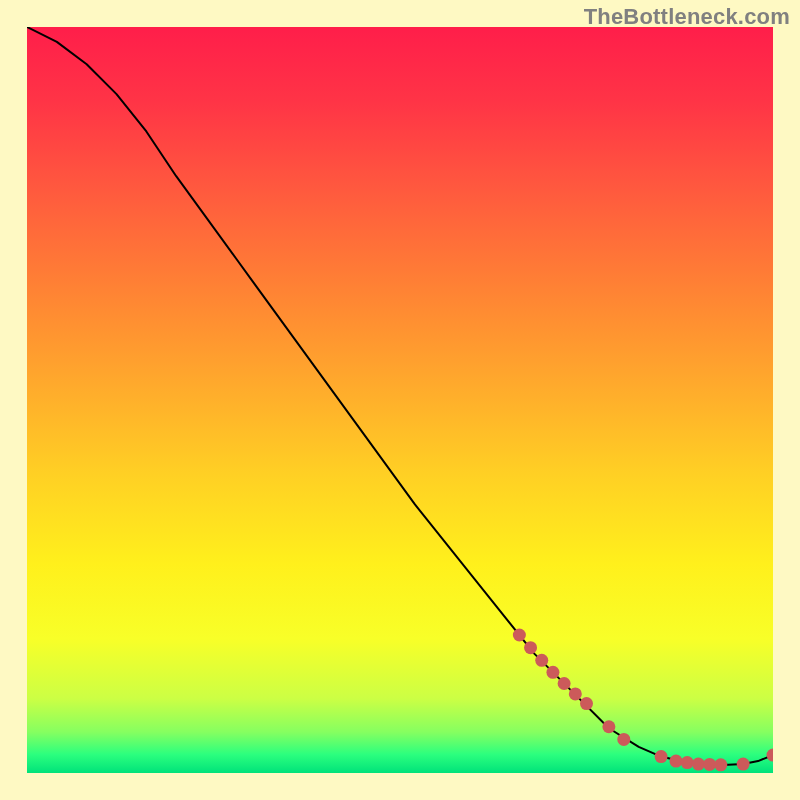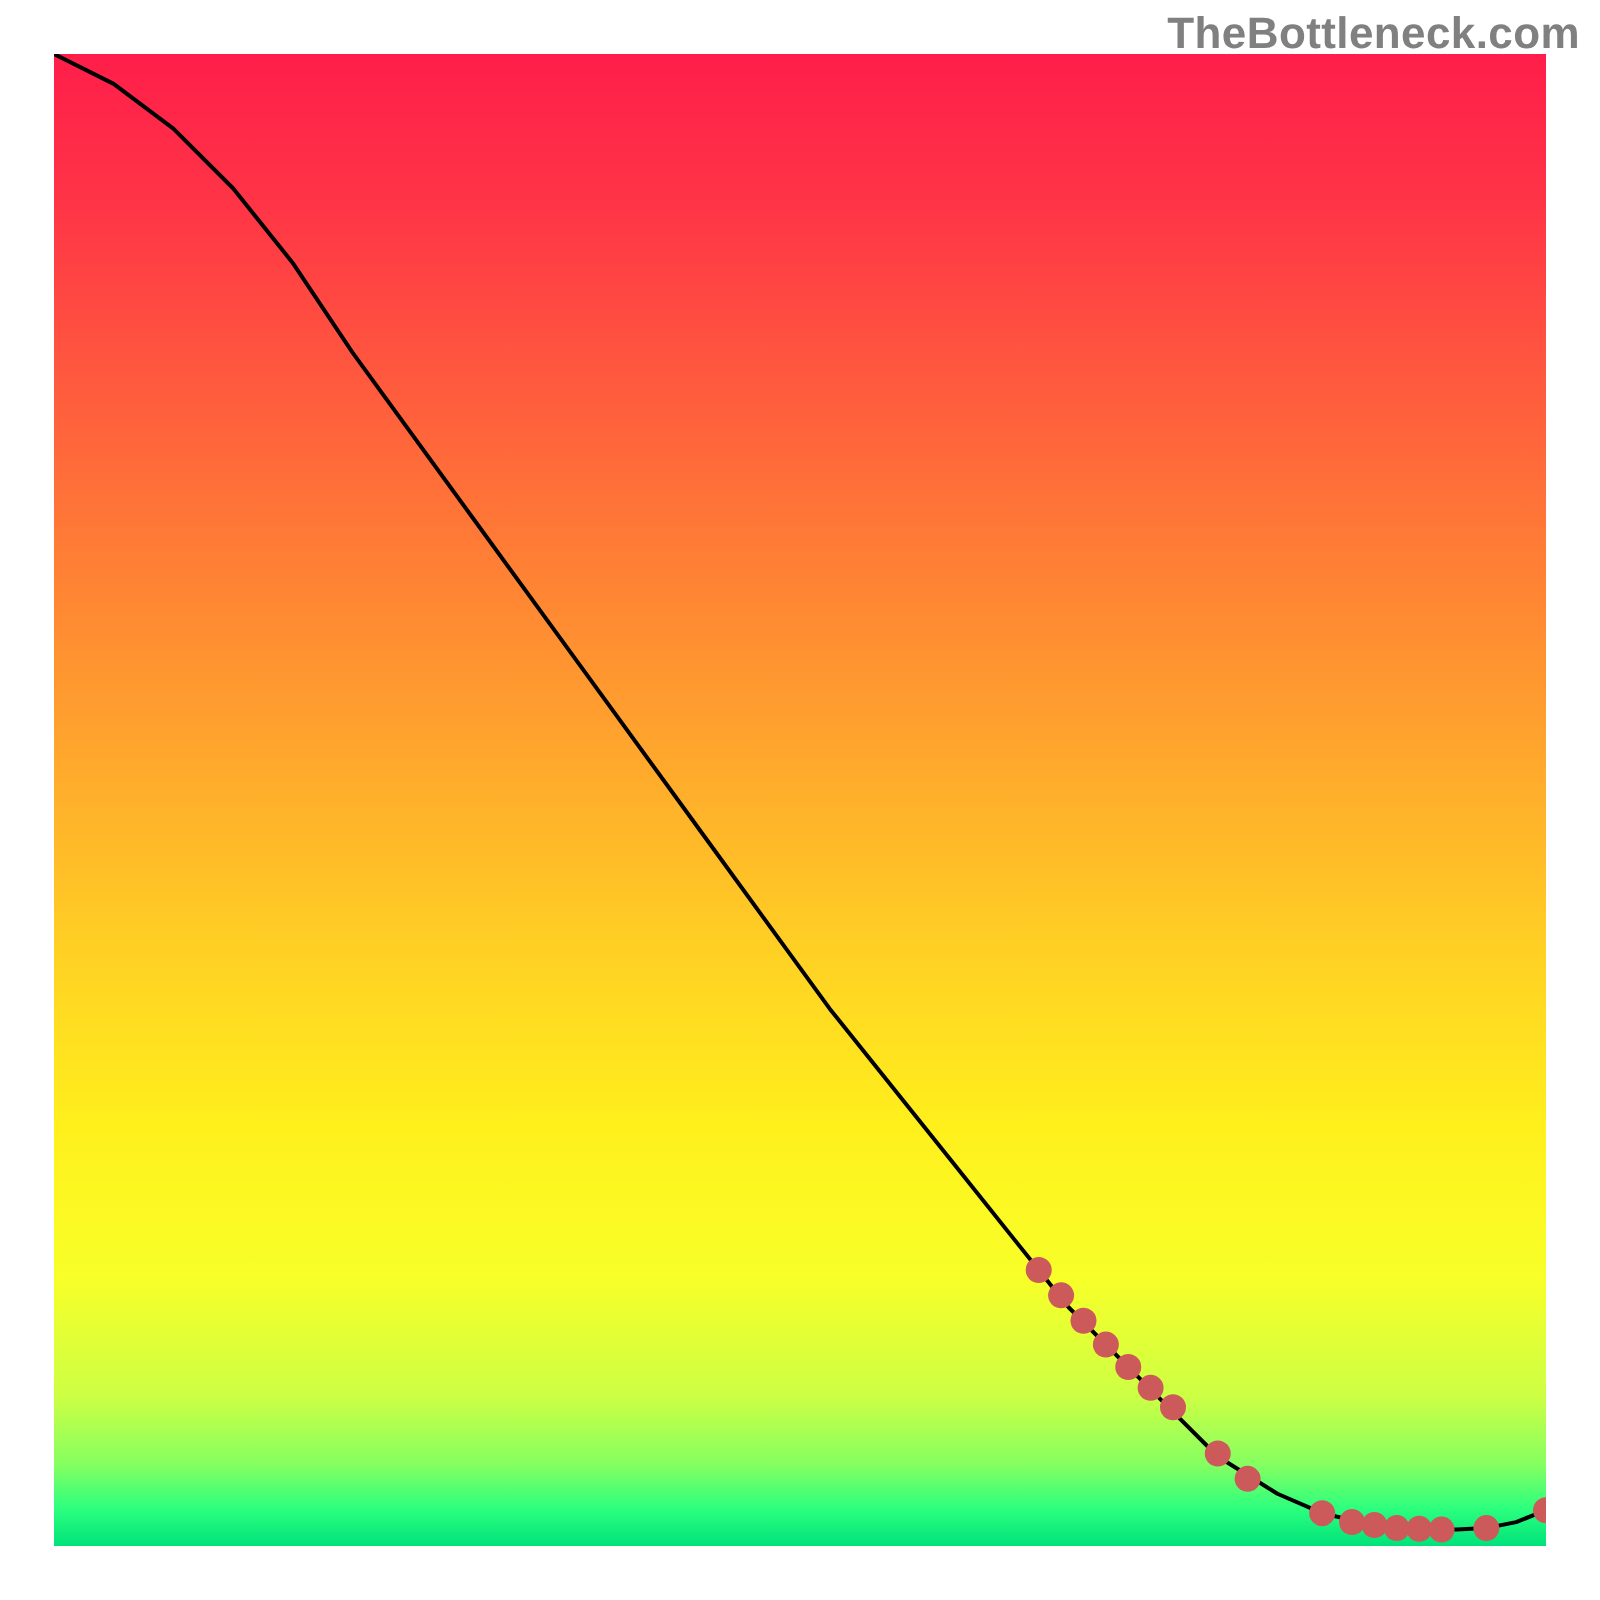--- a/index.html
+++ b/index.html
@@ -8,21 +8,21 @@
     width: 800px;
     height: 800px;
     background: #000;
     overflow: hidden;
     font-family: Arial, Helvetica, sans-serif;
   }
   .frame {
     position: relative;
     width: 800px;
     height: 800px;
-    background: #ffffff;
+    background: #fef9c3;
   }
   .watermark {
     position: absolute;
     top: 4px;
     right: 10px;
     color: #808080;
     font-size: 22px;
     font-weight: 600;
     letter-spacing: 0.2px;
     z-index: 5;

